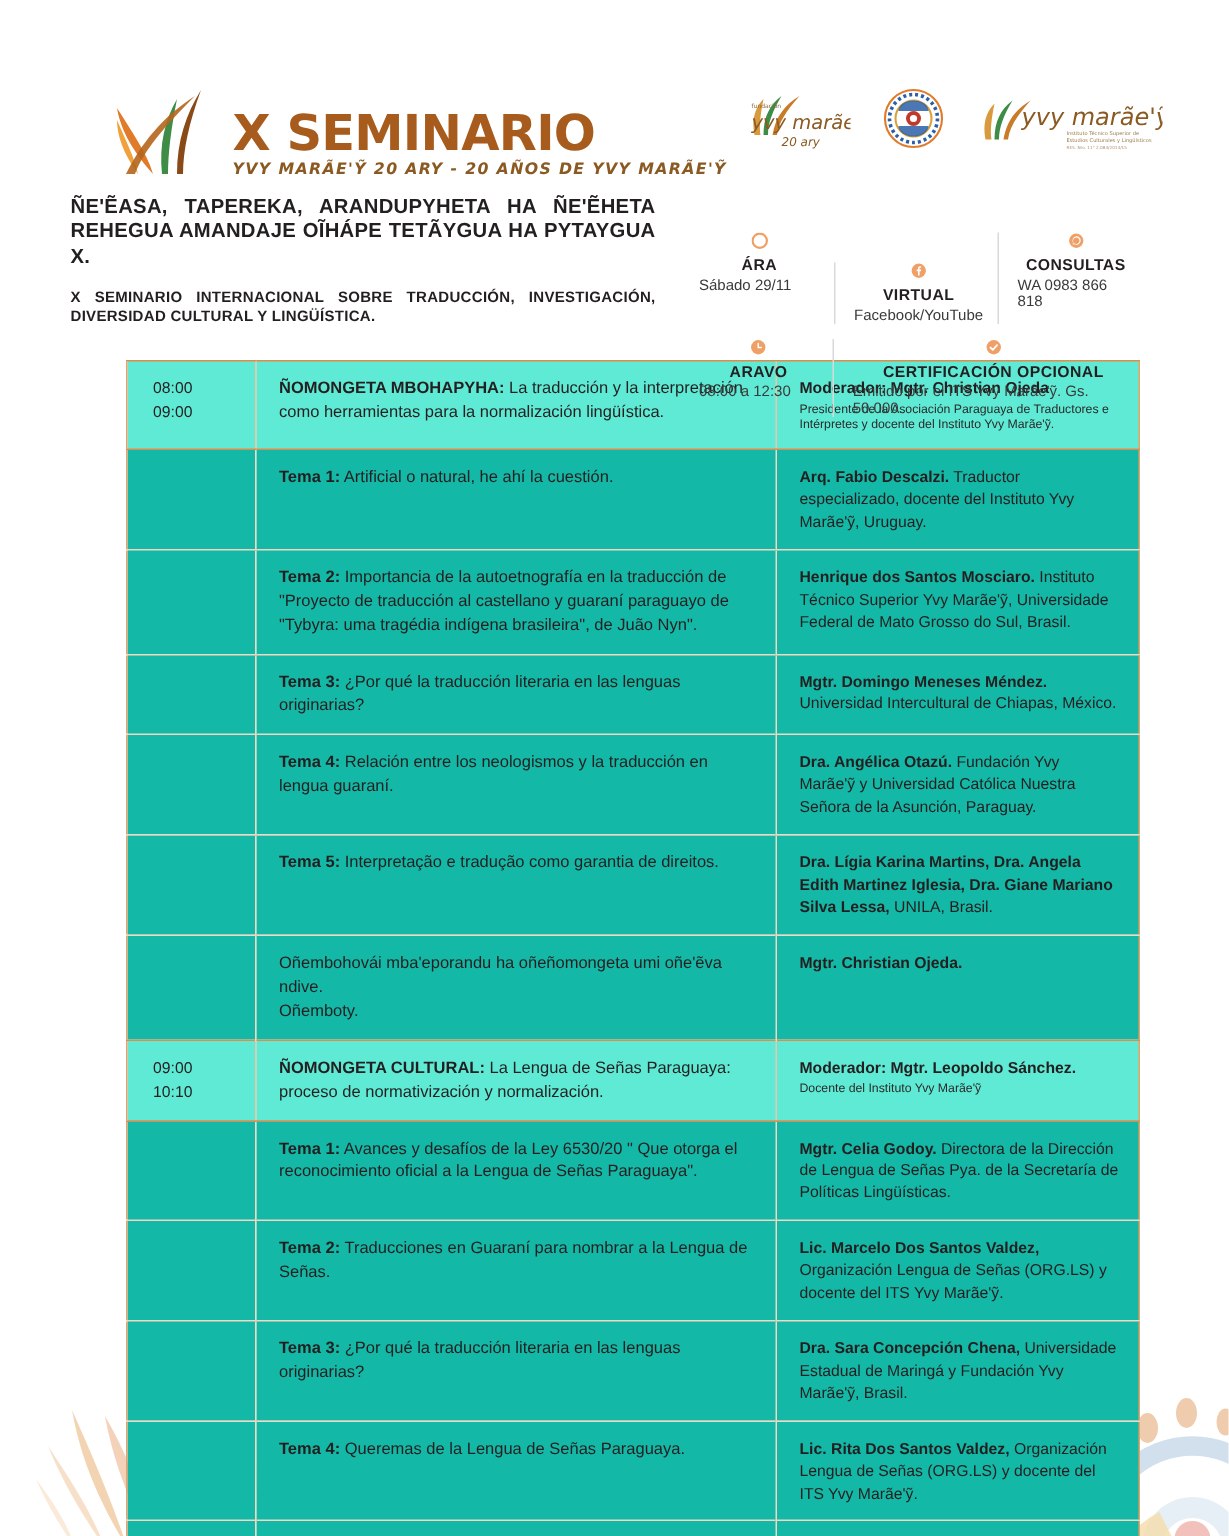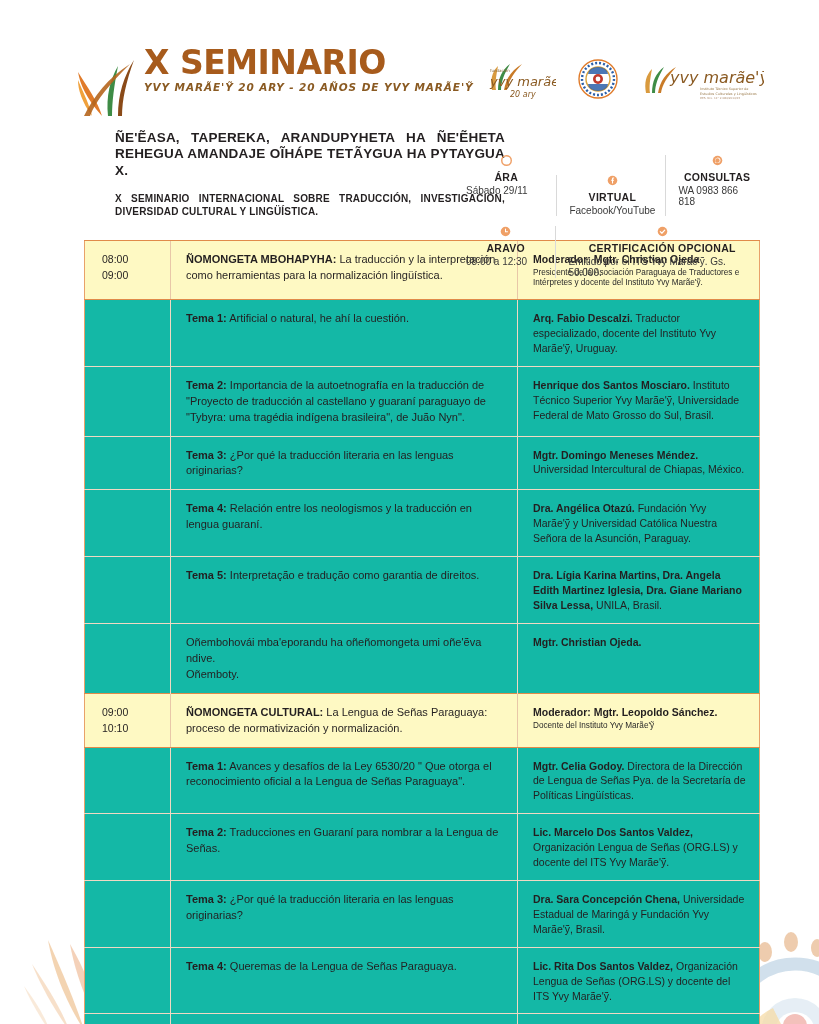--- a/index.html
+++ b/index.html
@@ -20,21 +20,21 @@
   .deco-right { right:-20px; bottom:-30px; width:280px; height:140px; opacity:.95; }
 
   
   .page { position:relative; z-index:2; padding:0 0 0 0; }
 
   .top {
     display:flex; align-items:center;
     padding: 46px 60px 0 72px;
     gap: 10px;
   }
-  .logo-main { display:flex; align-items:flex-start; gap:8px; flex:0 0 auto; }
+  .logo-main { display:flex; align-items:flex-end; gap:19px; flex:0 0 auto; }
   .wheat-mark { width:64px; height:72px; flex:0 0 auto; }
   .title-block { line-height:1; }
   .t-line1, .t-line2 {
     font-family:"DejaVu Sans", sans-serif;
     font-weight:bold;
     color:#7A4A1E;
     letter-spacing:-0.5px;
   }
   .t-line1 { font-size:33px; color:#A75B1C; }
   .t-line2 { font-size:33px; color:#6E3F17; margin-top:1px; }
@@ -42,21 +42,21 @@
     font-family:"DejaVu Sans", sans-serif;
     font-weight:bold; font-style:italic;
     font-size:10.5px; color:#8A5A22;
     letter-spacing:.9px; margin-top:3px;
   }
 
   .logos-right { display:flex; align-items:center; gap:22px; margin-left:auto; padding-bottom:6px; }
   .mini-logo { display:block; }
 
   
-  .subtitles { padding: 12px 60px 0 115px; }
+  .subtitles { padding: 12px 60px 0 47px; }
   .sub1 {
     font-family:"Liberation Sans", sans-serif;
     font-weight:bold; font-size:13.5px; color:#231f20;
     line-height:1.22; letter-spacing:.2px;
     max-width: 390px;
     text-align: justify;
   }
   .sub2 {
     font-family:"Liberation Sans", sans-serif;
     font-weight:bold; font-size:10px; color:#231f20;
@@ -91,21 +91,21 @@
     border-collapse:collapse;
     width: 675px;
     table-layout: fixed;
   }
   .table td { vertical-align:top; }
   .c-time  { width: 86px; }
   .c-topic { width: 347px; }
   .c-spk   { width: 242px; }
 
   tr.section td {
-    background:#fef9c3;
+    background:#5eead4;
     border-top:1px solid #E08B4A;
     border-bottom:1px solid #E08B4A;
   }
   tr.section td + td { border-left:1px solid #E8C7A8; }
 
   tr.item td {
     background:#14b8a6;
     border-top:1px solid #F0D9C3;
   }
   tr.item td + td { border-left:1px solid #F0D9C3; }

